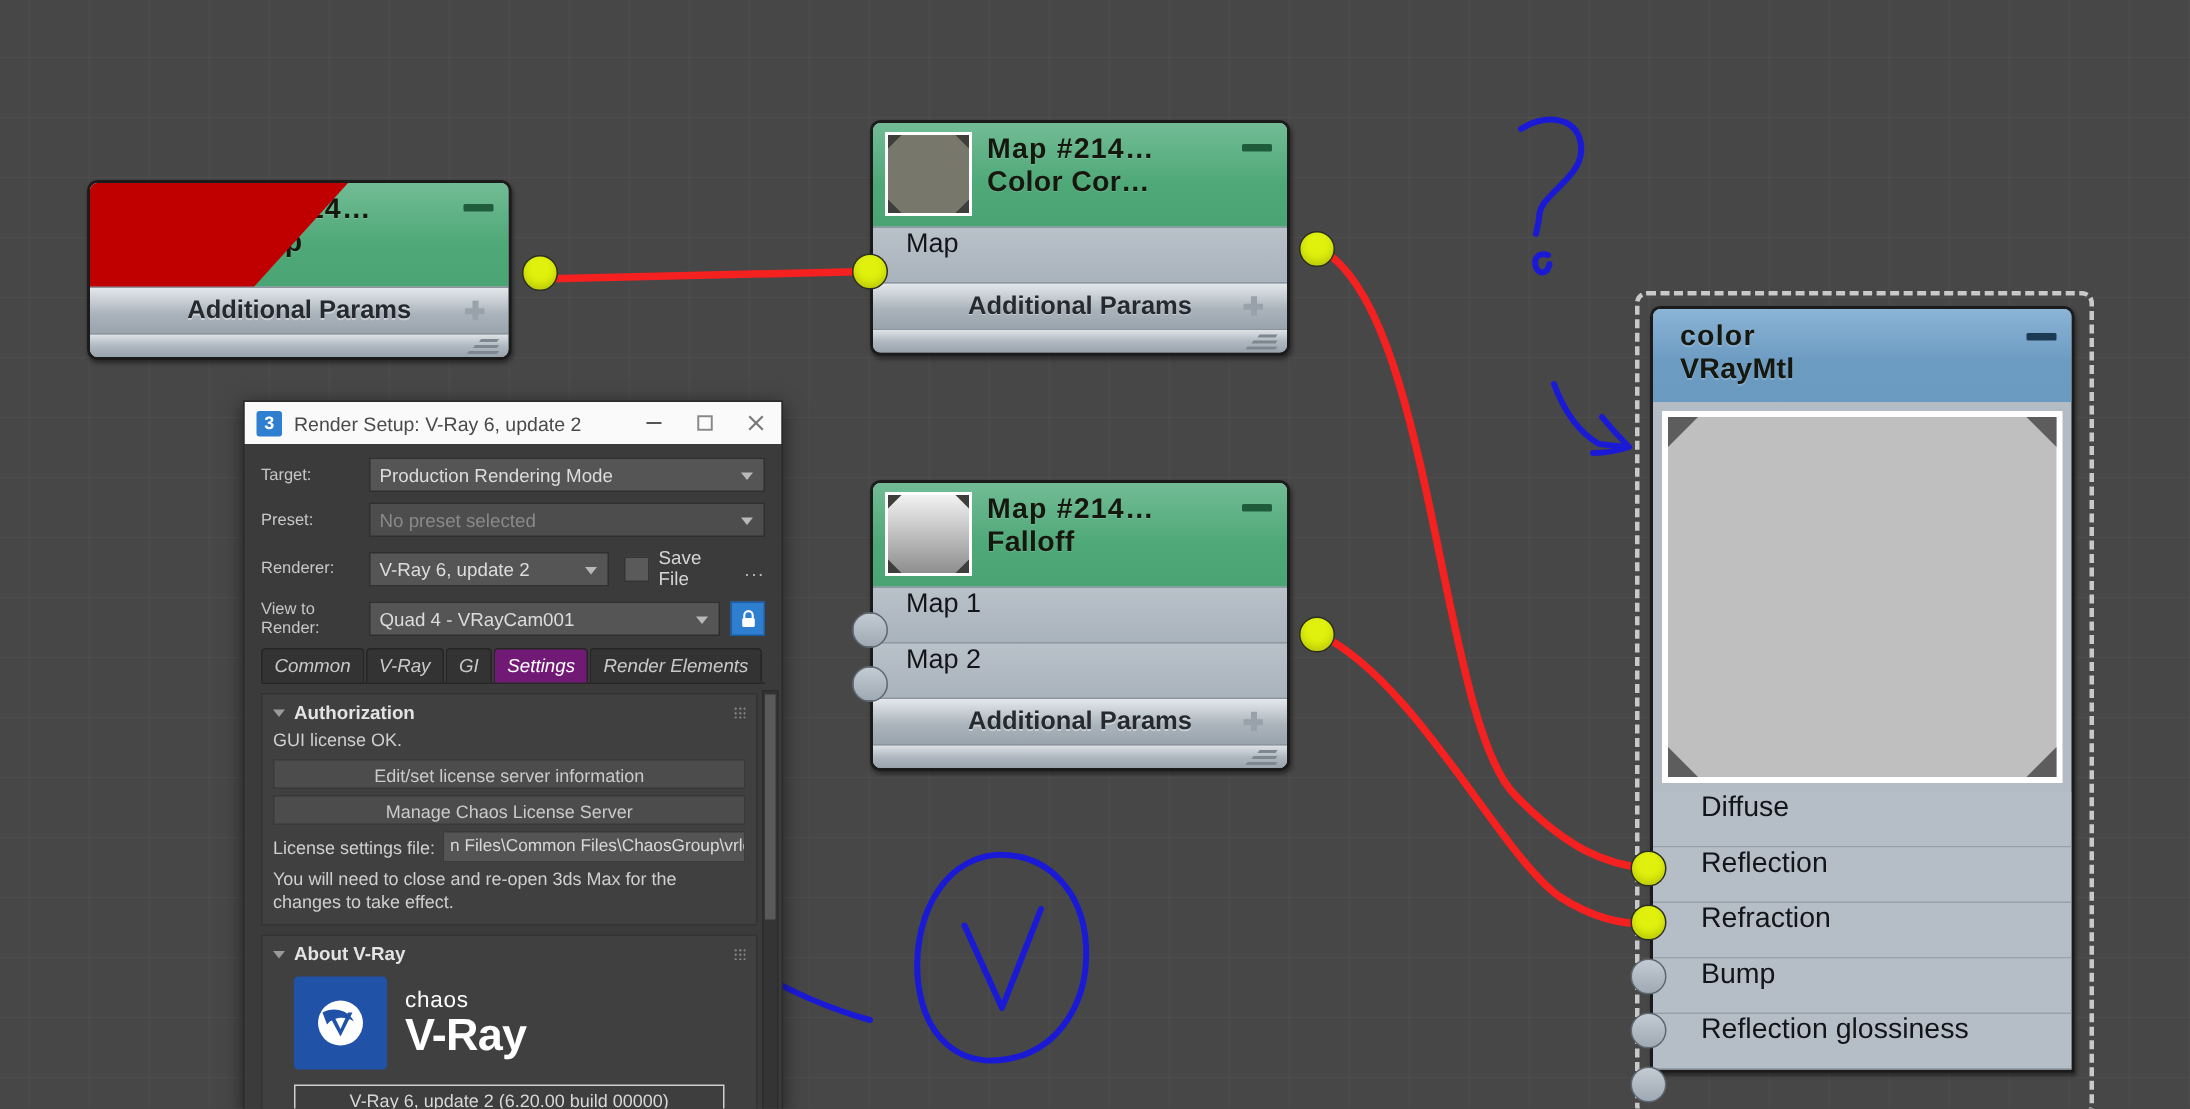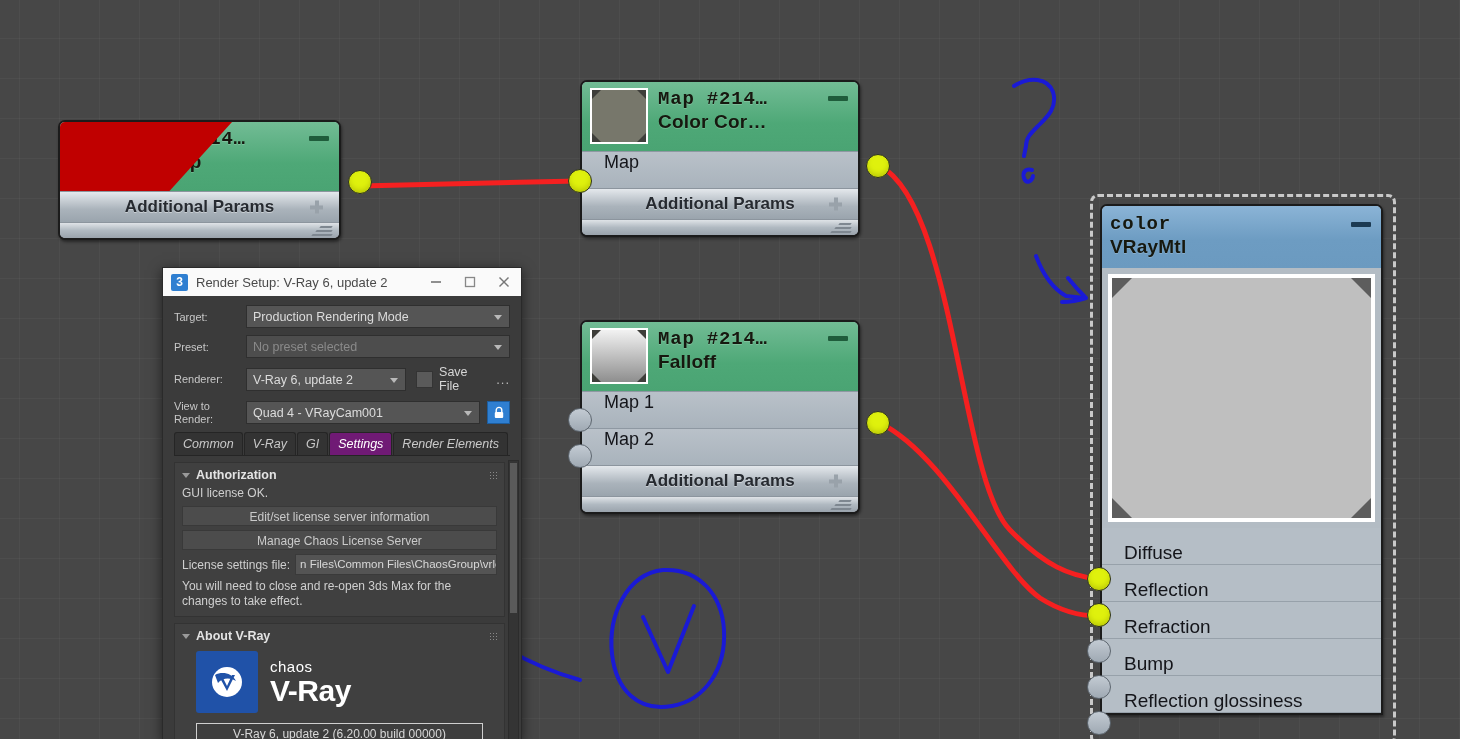--- a/index.html
+++ b/index.html
@@ -53,21 +53,21 @@
   .thumb .tl{left:0;top:0;border-top:9px solid #3e3e3a;border-right:9px solid transparent;}
   .thumb .tr{right:0;top:0;border-top:9px solid #3e3e3a;border-left:9px solid transparent;}
   .thumb .bl{left:0;bottom:0;border-bottom:9px solid #3e3e3a;border-right:9px solid transparent;}
   .thumb .br{right:0;bottom:0;border-bottom:9px solid #3e3e3a;border-left:9px solid transparent;}
   .node-titles{flex:1;min-width:0;padding-top:1px;}
   .node-name, .node-type{
     font-size:19px;font-weight:bold;color:#16180f;
     line-height:1.15;letter-spacing:.2px;white-space:nowrap;
     text-shadow:0 1px 0 rgba(255,255,255,.18);
   }
-  .node-name{letter-spacing:.8px;font-family:Liberation Mono, monospace;}
+  .node-name{letter-spacing:.8px;}
   .collapse-dash{
     position:absolute;right:10px;top:14px;width:20px;height:5px;
     background:#1f5c3b;border-radius:1px;
   }
   .node-title.blue .collapse-dash{background:#1c3a52;}
   .sel-overlay{position:absolute;left:0;top:0;right:0;bottom:0;pointer-events:none;}
 
   .slot{
     position:relative;
     height:36px;display:flex;
@@ -125,21 +125,21 @@
     border:4px solid #ffffff;box-sizing:border-box;
     background:#bfbfbf;position:relative;
   }
   .mtl-preview .c{position:absolute;width:0;height:0;}
   .mtl-preview .tl{left:0;top:0;border-top:20px solid #5d5d5d;border-right:20px solid transparent;}
   .mtl-preview .tr{right:0;top:0;border-top:20px solid #5d5d5d;border-left:20px solid transparent;}
   .mtl-preview .bl{left:0;bottom:0;border-bottom:20px solid #5d5d5d;border-right:20px solid transparent;}
   .mtl-preview .br{right:0;bottom:0;border-bottom:20px solid #5d5d5d;border-left:20px solid transparent;}
   .mtl-slots{margin-top:6px;}
   .mtl-slot{
-    height:36px;display:flex;align-items:flex-end;padding-left:22px;
+    height:36px;display:flex;align-items:flex-start;padding-left:32px;
     font-size:19px;color:#14151a;
     background:#b5bec6;
     border-bottom:1px solid #97a1aa;
   }
   .dashed-sel{
     position:absolute;
     border:3px dashed #c9c9c9;
     border-radius:8px;
     pointer-events:none;
   }
@@ -360,21 +360,21 @@
   <div class="sock off" style="left:-12px;top:88px;"></div>
   <div class="sock off" style="left:-12px;top:124px;"></div>
   <div class="sock on" style="left:286px;top:91px;"></div>
 </div>
 
 <div class="dashed-sel" style="left:1090px;top:194px;width:300px;height:545px;"></div>
 
 <div class="node" style="left:1100px;top:204px;width:283px;">
   <div class="out-tab blue" style="left:277px;top:370px;height:160px;"></div>
   <div class="node-body" style="border-radius:7px 7px 0 0;">
-    <div class="node-title blue" style="padding:8px 8px 10px 8px;display:block;">
+    <div class="node-title blue" style="padding:8px 8px 10px 18px;display:block;">
       <div class="node-name">color</div>
       <div class="node-type">VRayMtl</div>
       <div class="collapse-dash" style="top:16px;"></div>
     </div>
     <div class="mtl-preview">
       <span class="c tl"></span>
         <span class="c tr"></span>
         <span class="c bl"></span>
         <span class="c br"></span>
     </div>

